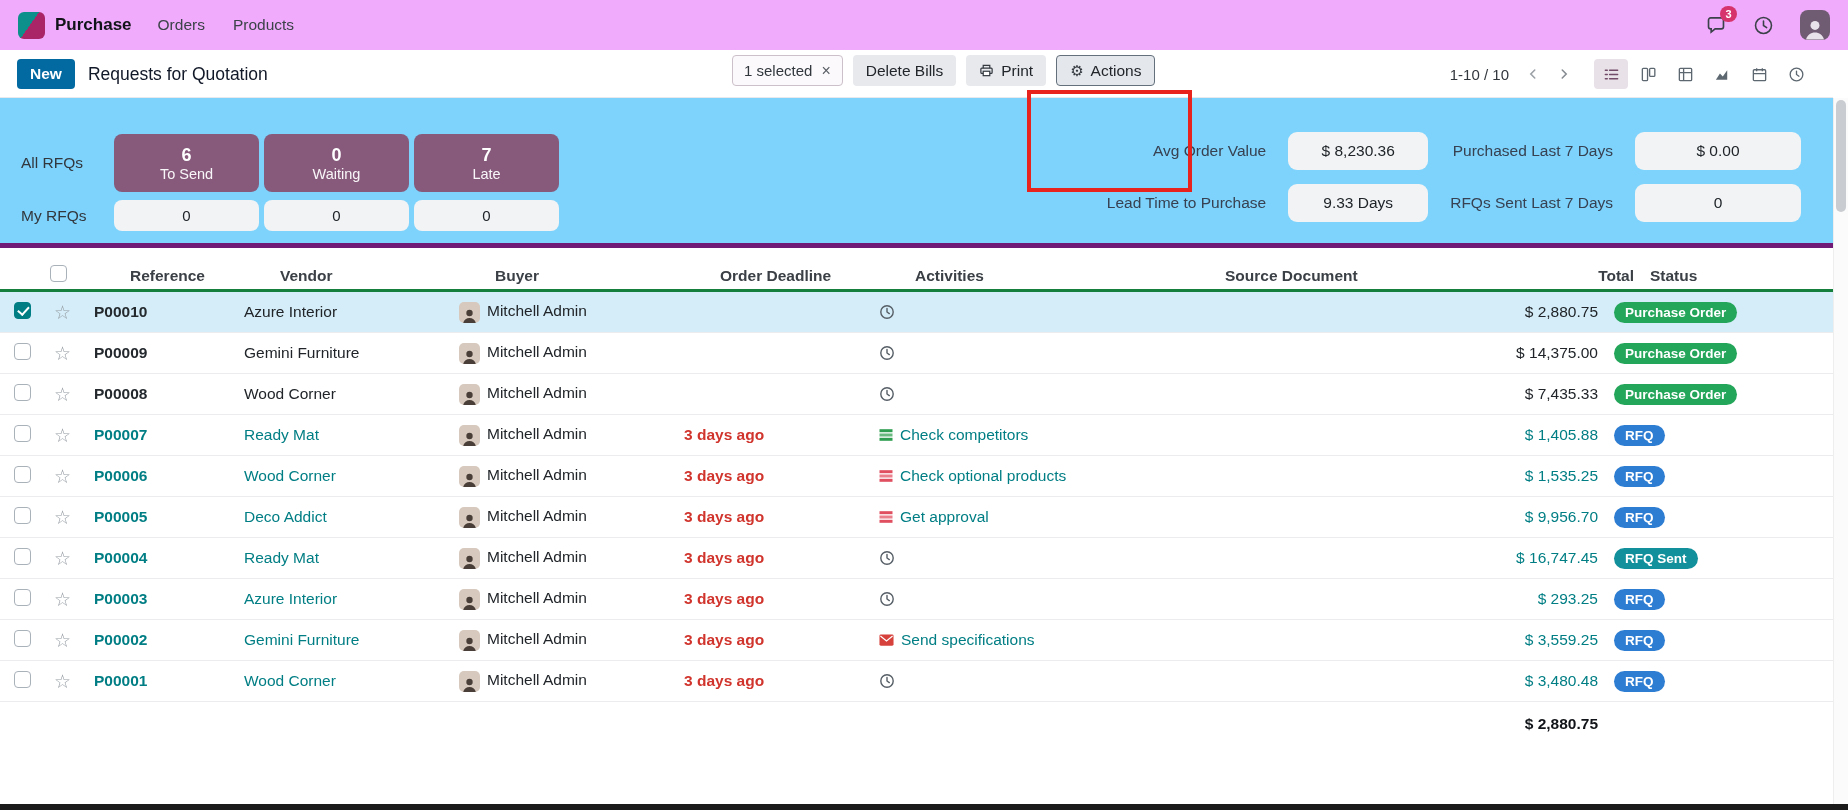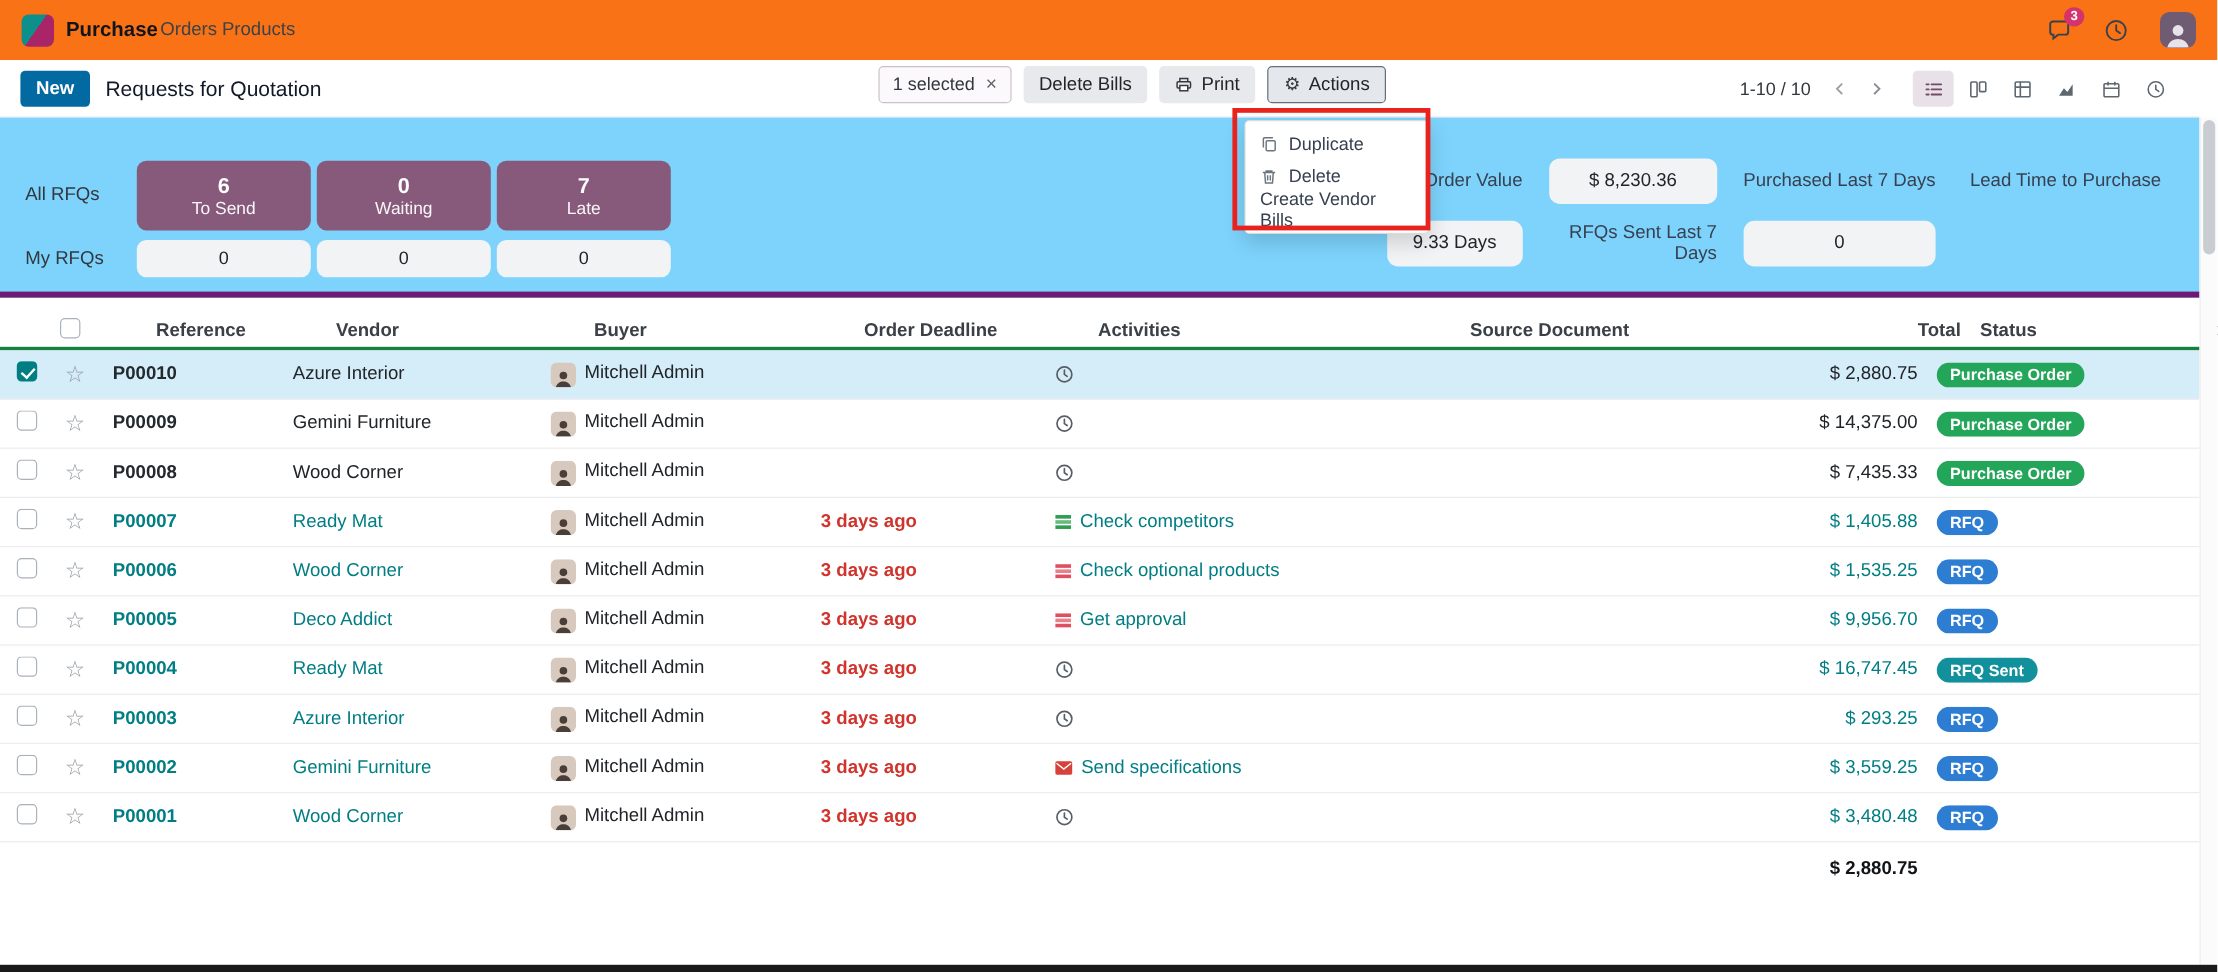--- a/index.html
+++ b/index.html
@@ -5,21 +5,21 @@
   * { box-sizing: border-box; }
   body { margin: 0; background: #ffffff; }
   .screen {
     position: relative; width: 1848px; height: 810px; overflow: hidden;
     background: #fff; color: #212529;
     font-family: "Liberation Sans", sans-serif; font-size: 16px;
   }
 
   
   .topbar { position: absolute; top:0; left:0; right:0; height:50px;
-    display:flex; align-items:center; padding:0 18px; background:#f97316; }
+    display:flex; align-items:center; padding:0 18px; gap:24px; background:#f0abfc; }
   .brand { display:flex; align-items:center; gap:10px; cursor:pointer; }
   .logo { width:27px; height:27px; border-radius:6px;
     background: linear-gradient(125deg, #0d8f8c 0 46%, #a92568 46%); }
   .app-name { font-size:17px; font-weight:700; color:#111418; }
   .top-menu { font-size:15.5px; color:#3b4248; padding:4px 2px; cursor:pointer; }
   .topbar-right { margin-left:auto; display:flex; align-items:center; gap:26px; }
   .icon-wrap { position:relative; display:flex; align-items:center; cursor:pointer; }
   .badge-count { position:absolute; top:-8px; right:-10px; background:#d6336c; color:#fff;
     font-size:11px; font-weight:700; border-radius:9px; padding:1.5px 5.5px; line-height:1.2; }
   .user-avatar { width:30px; height:30px; border-radius:8px; background:#6f5b72;
@@ -260,20 +260,21 @@
     <div class="my-row">
       <div class="my-box">0</div>
       <div class="my-box">0</div>
       <div class="my-box">0</div>
     </div>
 
     <div class="stats">
       <span class="stat-label">Avg Order Value</span>
       <span class="stat-value">$ 8,230.36</span>
       <span class="stat-label">Purchased Last 7 Days</span>
+      <span class="stat-value">$ 0.00</span>
       <span class="stat-label">Lead Time to Purchase</span>
       <span class="stat-value">9.33 Days</span>
       <span class="stat-label">RFQs Sent Last 7 Days</span>
       <span class="stat-value">0</span>
     </div>
   </div>
 
   <div class="listview">
 
     <div class="grid thead">
@@ -647,38 +648,20 @@
         <div></div>
         <div></div>
         <div></div>
         <div></div>
       <div class="c c-total">$ 2,880.75</div>
       <div></div>
         <div></div>
     </div>
   </div>
 
-  <div class="dropdown">
-    <div class="dd-item">
-      <svg width="15" height="15" viewBox="0 0 16 16">
-        <path d="M3 10.5V3a1 1 0 0 1 1-1h7.5" fill="none" stroke="#6c757d" stroke-width="1.3"></path>
-        <rect x="5.5" y="4.5" width="8" height="9" rx="1.2" fill="none" stroke="#6c757d" stroke-width="1.3"></rect>
-      </svg>
-      <span>Duplicate</span>
-    </div>
-    <div class="dd-item">
-      <svg width="15" height="15" viewBox="0 0 16 16">
-        <path d="M2.5 4h11M5.5 4V2.6h5V4M4.2 4l.7 9.4h6.2L11.8 4M6.8 6.5v4.5M9.2 6.5v4.5" fill="none" stroke="#6c757d" stroke-width="1.3"></path>
-      </svg>
-      <span>Delete</span>
-    </div>
-    <div class="dd-item">
-      <span>Create Vendor Bills</span>
-    </div>
-  </div>
   <div class="annotation-rect"></div>
 
   <div class="scrollbar">
     <div class="scroll-thumb"></div>
   </div>
   <div class="bottom-edge"></div>
 
 </div>
 
 </body></html>

